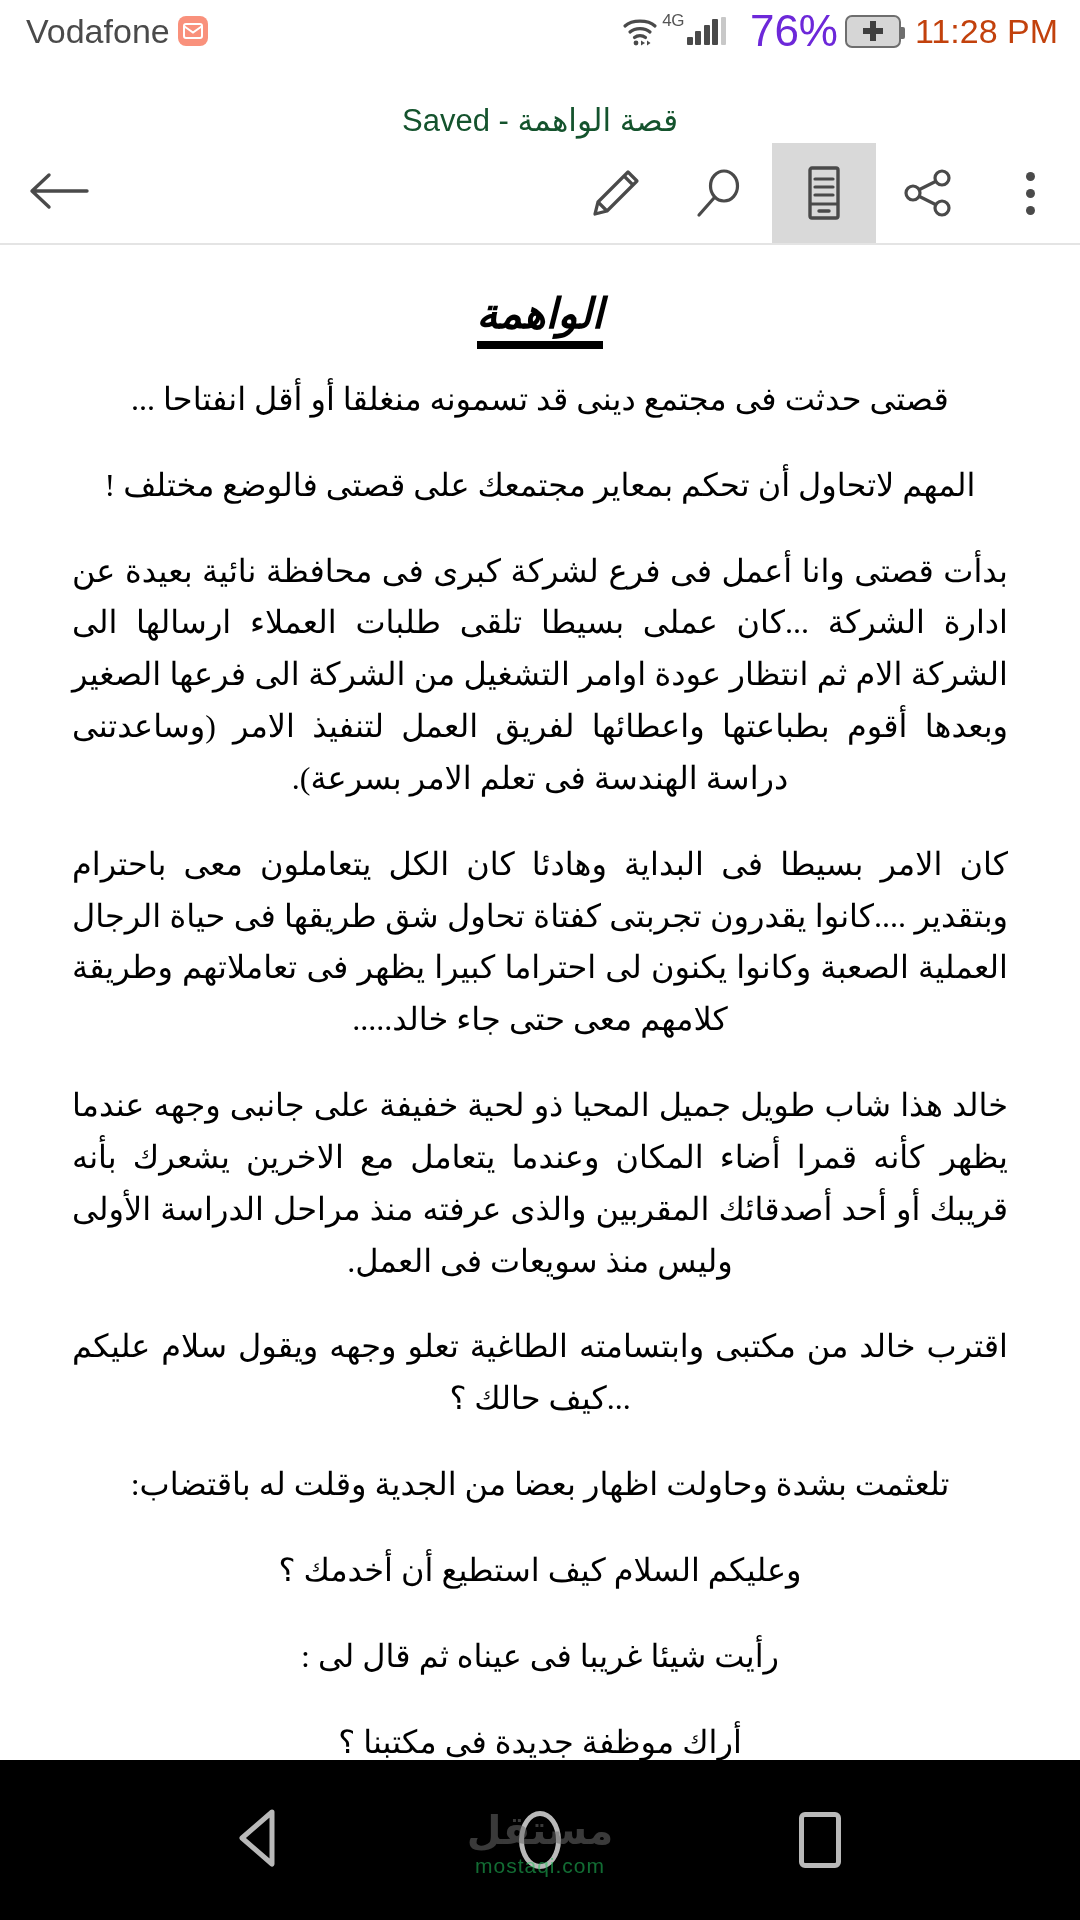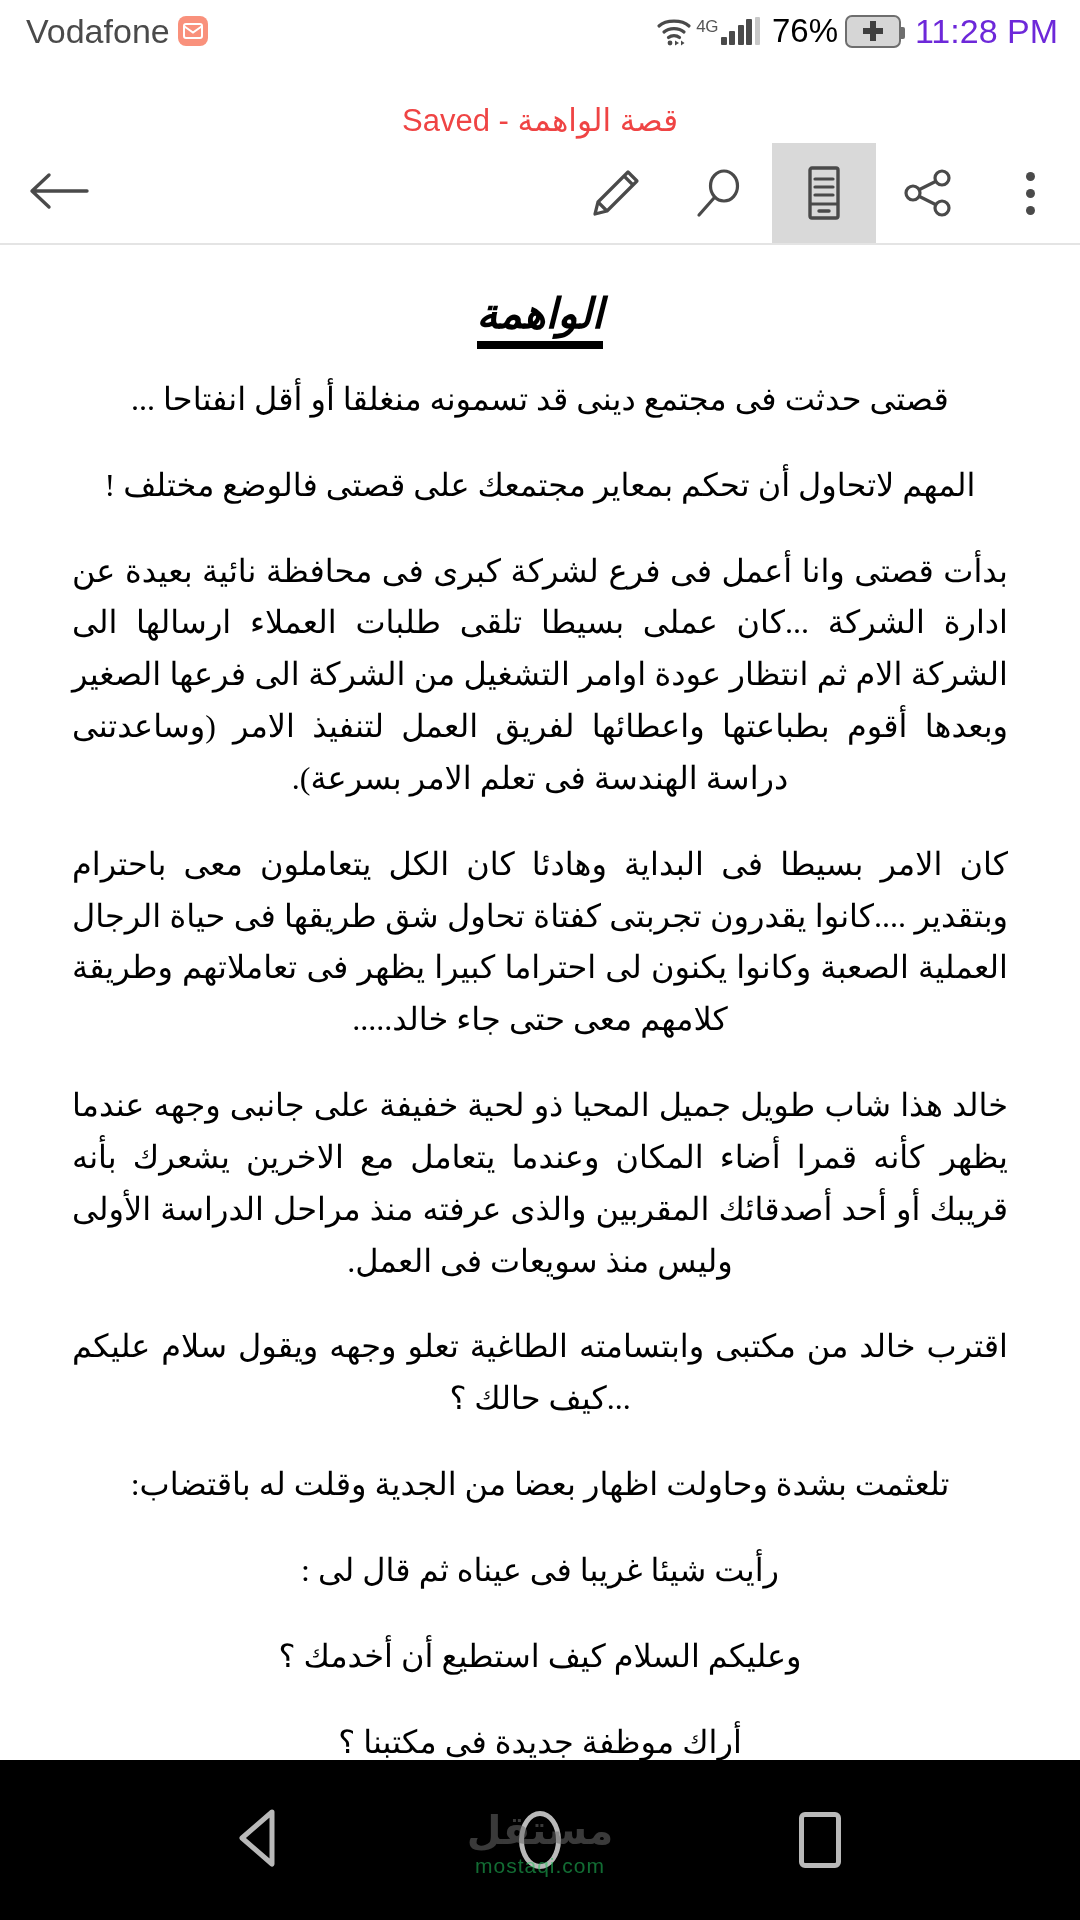--- a/index.html
+++ b/index.html
@@ -79,23 +79,23 @@
     width: 6px;
     background: #4a4a4a;
     border-radius: 1px;
   }
   .signal-bars i:nth-child(1) { height: 8px; }
   .signal-bars i:nth-child(2) { height: 14px; }
   .signal-bars i:nth-child(3) { height: 20px; }
   .signal-bars i:nth-child(4) { height: 26px; }
   .signal-bars i.dim { background: #c8c8c8; height: 28px; width: 5px; }
   .battery-pct {
-    font-size: 33px;
-    color: #000000;
-    margin-left: 8px;
+    font-size: 44px;
+    color: #6d28d9;
+    margin-left: 20px;
     margin-right: 3px;
   }
   .battery {
     width: 56px;
     height: 33px;
     border: 2px solid #6e6e6e;
     border-radius: 7px;
     background: #d6d6d6;
     position: relative;
     display: flex;
@@ -119,37 +119,37 @@
   }
   .plus-mark::before, .plus-mark::after {
     content: "";
     position: absolute;
     background: #3f3f3f;
   }
   .plus-mark::before { left: 7px; top: 0; width: 6px; height: 20px; }
   .plus-mark::after  { top: 7px; left: 0; height: 6px; width: 20px; }
   .clock {
     font-size: 34px;
-    color: #6d28d9;
+    color: #c2410c;
     margin-left: 10px;
     white-space: nowrap;
   }
 
   
   .app-title-bar {
     flex: 0 0 58px;
     display: flex;
     align-items: center;
     justify-content: center;
     background: #ffffff;
     padding-bottom: 4px;
   }
   .app-title {
     font-size: 31px;
-    color: #ef4444;
+    color: #14532d;
     direction: rtl;
     unicode-bidi: isolate;
     font-weight: 400;
     margin-top: 40px;
   }
 
   
   .toolbar {
     flex: 0 0 100px;
     background: #ffffff;
@@ -402,22 +402,22 @@
       <span>الواهمة</span>
     </div>
 
     <p class="center">قصتى حدثت فى مجتمع دينى قد تسمونه منغلقا أو أقل انفتاحا ...</p>
     <p class="center">المهم لاتحاول أن تحكم بمعاير مجتمعك على قصتى فالوضع مختلف !</p>
     <p>بدأت قصتى وانا أعمل فى فرع لشركة كبرى فى محافظة نائية بعيدة عن ادارة الشركة ...كان عملى بسيطا تلقى طلبات العملاء ارسالها الى الشركة الام ثم انتظار عودة اوامر التشغيل من الشركة الى فرعها الصغير وبعدها أقوم بطباعتها واعطائها لفريق العمل لتنفيذ الامر (وساعدتنى دراسة الهندسة فى تعلم الامر بسرعة).</p>
     <p>كان الامر بسيطا فى البداية وهادئا كان الكل يتعاملون معى باحترام وبتقدير ....كانوا يقدرون تجربتى كفتاة تحاول شق طريقها فى حياة الرجال العملية الصعبة وكانوا يكنون لى احتراما كبيرا يظهر فى تعاملاتهم وطريقة كلامهم معى حتى  جاء خالد.....</p>
     <p>خالد هذا شاب طويل جميل المحيا ذو لحية خفيفة على جانبى وجهه عندما يظهر كأنه قمرا أضاء المكان وعندما يتعامل مع الاخرين يشعرك بأنه قريبك أو أحد أصدقائك المقربين والذى عرفته منذ مراحل الدراسة الأولى وليس منذ سويعات فى العمل.</p>
     <p>اقترب خالد من مكتبى وابتسامته الطاغية تعلو وجهه ويقول سلام عليكم ...كيف حالك ؟</p>
     <p class="center">تلعثمت بشدة وحاولت اظهار بعضا من الجدية وقلت له باقتضاب:</p>
+    <p class="center">وعليكم السلام كيف استطيع أن أخدمك ؟</p>
     <p class="center">رأيت شيئا غريبا فى عيناه ثم قال لى :</p>
-    <p class="center">وعليكم السلام كيف استطيع أن أخدمك ؟</p>
     <p class="center">أراك  موظفة جديدة فى مكتبنا ؟</p>
   </div>
 
   <div class="nav-bar">
     <div class="nav-btn">
       <span>
         <svg width="52" height="62" viewBox="0 0 52 62">
           <path d="M38 5 L8 31 L38 57 Z" fill="none" stroke="#b9b9b9" stroke-width="5" stroke-linejoin="round"></path>
         </svg>
       </span>

